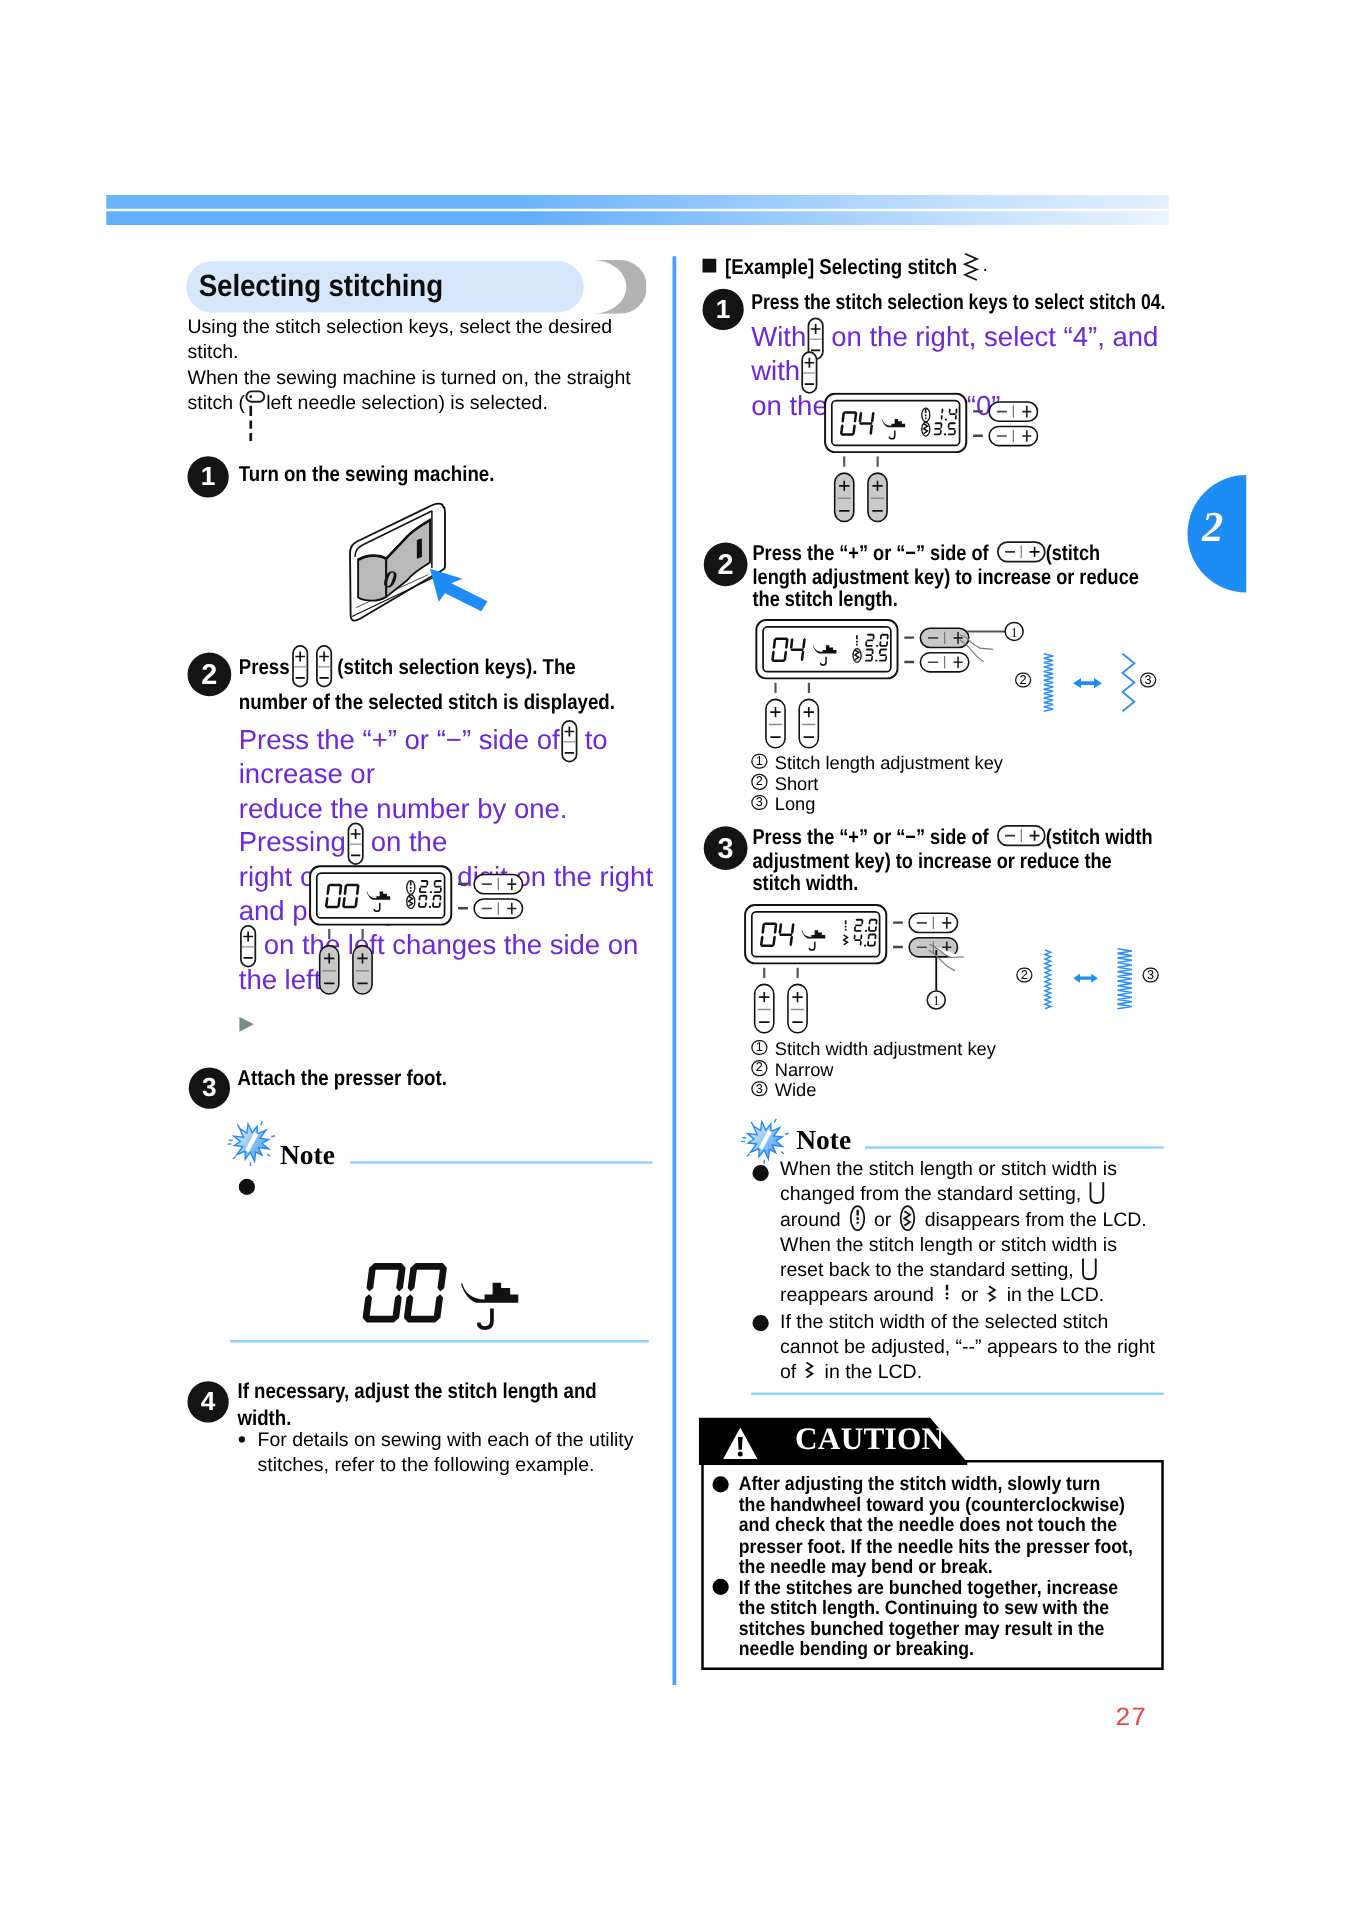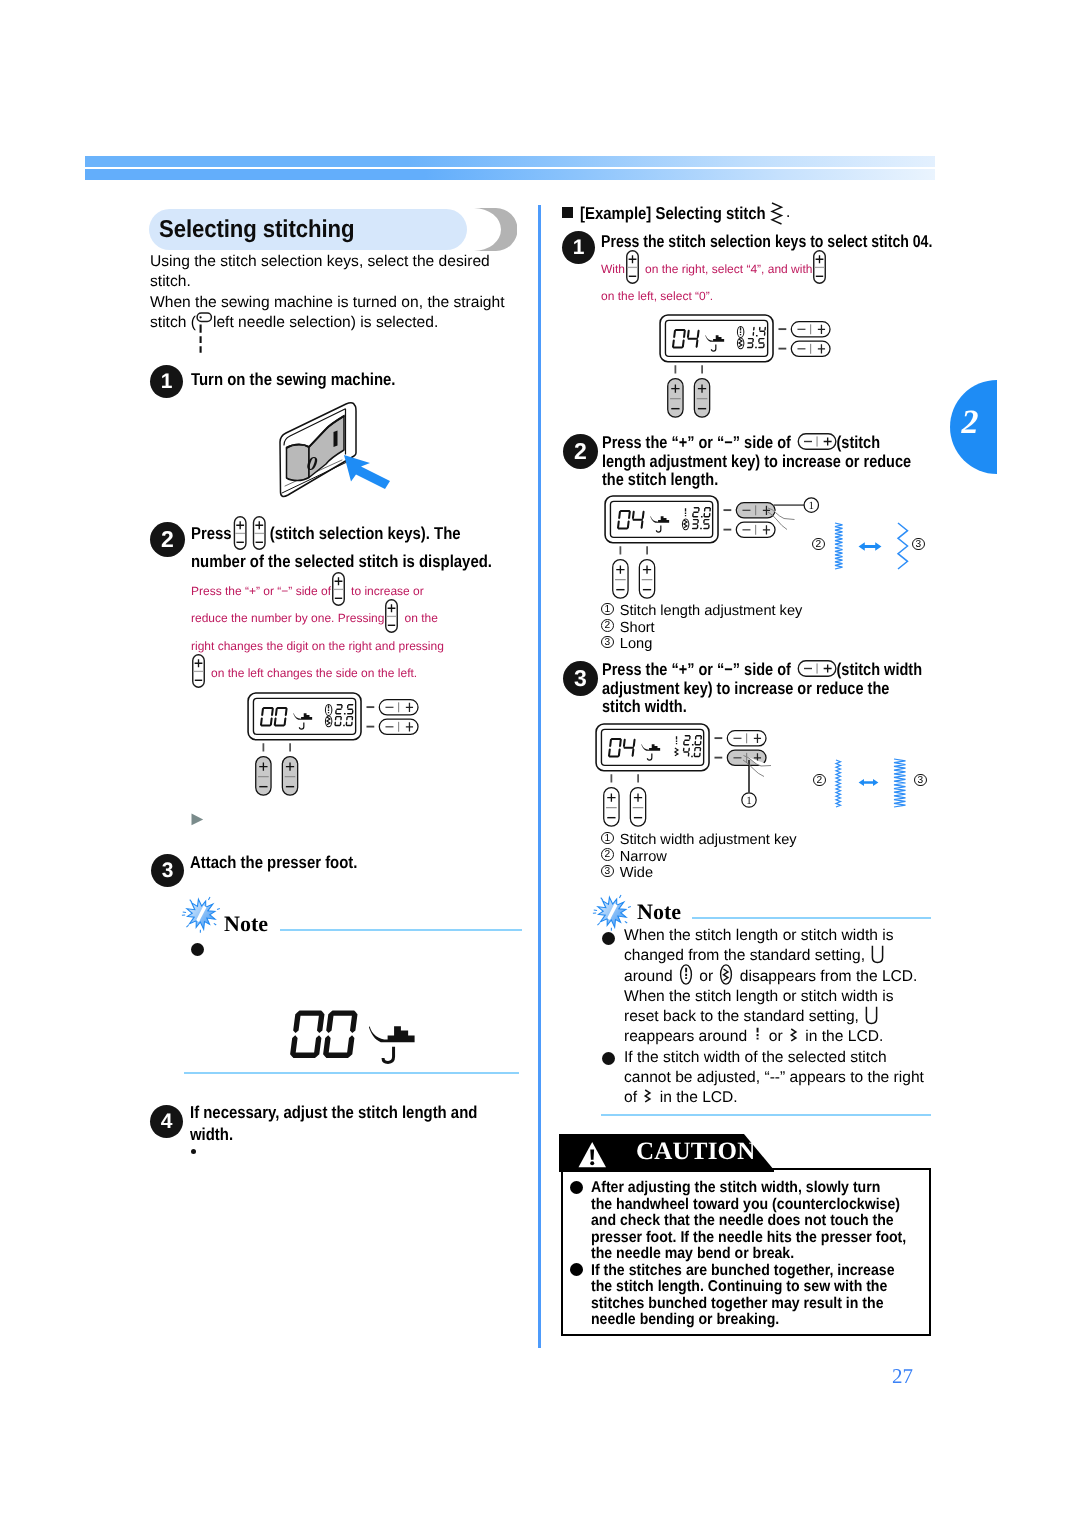--- a/index.html
+++ b/index.html
@@ -18,35 +18,35 @@
   .head-moon{position:absolute;left:455px;top:208px;width:62px;height:43px;}
   .head-text{position:absolute;left:159px;top:216px;font-size:24.5px;font-weight:bold;color:#0d0d0d;
       letter-spacing:-0.1px;transform:scaleX(0.905);transform-origin:left center;white-space:nowrap;}
 
   .vdiv{position:absolute;left:538px;top:205px;width:3px;height:1143px;background:#4d9bfb;}
 
   .tab{position:absolute;left:950px;top:380px;width:47px;height:94px;border-radius:47px 0 0 47px;background:#1e8cf5;}
   .tab-num{position:absolute;left:950px;top:404px;width:40px;text-align:center;
       font-family:"Liberation Serif",serif;font-style:italic;font-size:34px;color:#fff;font-weight:bold;}
 
-  .pgnum{position:absolute;left:892px;top:1364px;font-family:Liberation Serif, serif;font-size:21px;color:#3b82f6;}
+  .pgnum{position:absolute;left:892px;top:1364px;font-family:Liberation Mono, monospace;font-size:21px;color:#ef4444;}
 
   .intro{position:absolute;left:150px;top:252px;width:400px;font-size:15.6px;line-height:20.3px;color:#000;}
 
   
   .circbig{position:absolute;width:35px;height:35px;border-radius:50%;background:#141414;}
   .circbig span{position:absolute;left:0;top:0;width:35px;height:35px;text-align:center;line-height:35px;
       color:#fff;font-size:23px;font-weight:bold;}
   .circsm{position:absolute;width:33px;height:33px;border-radius:50%;background:#141414;}
   .circsm span{position:absolute;left:0;top:0;width:33px;height:33px;text-align:center;line-height:33px;
       color:#fff;font-size:21px;font-weight:bold;}
 
   .stepbold{font-size:17.2px;font-weight:bold;line-height:28.2px;color:#000;
       transform:scaleX(0.868);transform-origin:left top;}
-  .stepbody{font-size:12px;line-height:27.4px;color:#be185d;}
+  .stepbody{font-size:22px;line-height:27.4px;color:#6d28d9;}
   .plain{font-size:15.6px;line-height:20.3px;color:#000;}
   .boldtight{font-size:17.2px;font-weight:bold;line-height:21.6px;color:#000;
       transform:scaleX(0.868);transform-origin:left top;}
 
   
   .vk{display:inline-block;width:13px;height:0;position:relative;vertical-align:baseline;margin:0 6px 0 1px;}
   .vk svg{position:absolute;left:0;top:-23px;width:13px;height:34px;}
   .stepbold .vk{width:15px;}
   .stepbold .vk svg{width:15px;transform:scaleX(1.152);transform-origin:left top;}
   .hk{display:inline-block;width:40px;height:0;position:relative;vertical-align:baseline;margin:0 4px;}
@@ -226,20 +226,23 @@
       <path d="M 53.78 20.35 V 25.43 Q 53.78 28.20 51.01 28.20 Q 48.51 28.20 48.51 25.98" fill="none" stroke="#111" stroke-width="1.5"></path>
     </svg>
   <div class="noterule" style="left:184px;top:1072px;width:335px"></div>
   <div class="circsm" style="left:150px;top:1105px">
       <span>4</span>
     </div>
   <div class="abs boldtight" style="left:190px;top:1102px;width:400px">
     <span>If necessary, adjust the stitch length and</span><br><span>width.</span>
   </div>
   <div class="abs" style="left:191px;top:1149px;width:5px;height:5px;border-radius:50%;background:#111"></div>
+  <div class="abs plain" style="left:206px;top:1143px;width:330px">
+    <span>For details on sewing with each of the utility</span><br><span>stitches, refer to the following example.</span>
+  </div>
   <div class="abs" style="left:562px;top:207px;width:11px;height:11px;background:#111"></div>
   <div class="abs boldtight" style="left:580px;top:203px;width:300px">[Example] Selecting stitch</div>
 <svg class="abs" style="left:772px;top:203px;width:9.5px;height:21px;overflow:visible" viewBox="0 0 9.5 21">
       <path d="M 0.00 0.00 L 9.50 4.20 L 0.00 8.40 L 9.50 12.60 L 0.00 16.80 L 9.50 21.00" fill="none" stroke="#111" stroke-width="1.45"></path>
     </svg>
   <div class="abs plain" style="left:786px;top:203px">.</div>
   <div class="circsm" style="left:562px;top:231px">
       <span>1</span>
     </div>
   <div class="abs boldtight" style="left:601px;top:231px;width:440px;transform:scaleX(0.820);white-space:nowrap">Press the stitch selection keys to select stitch 04.</div>

